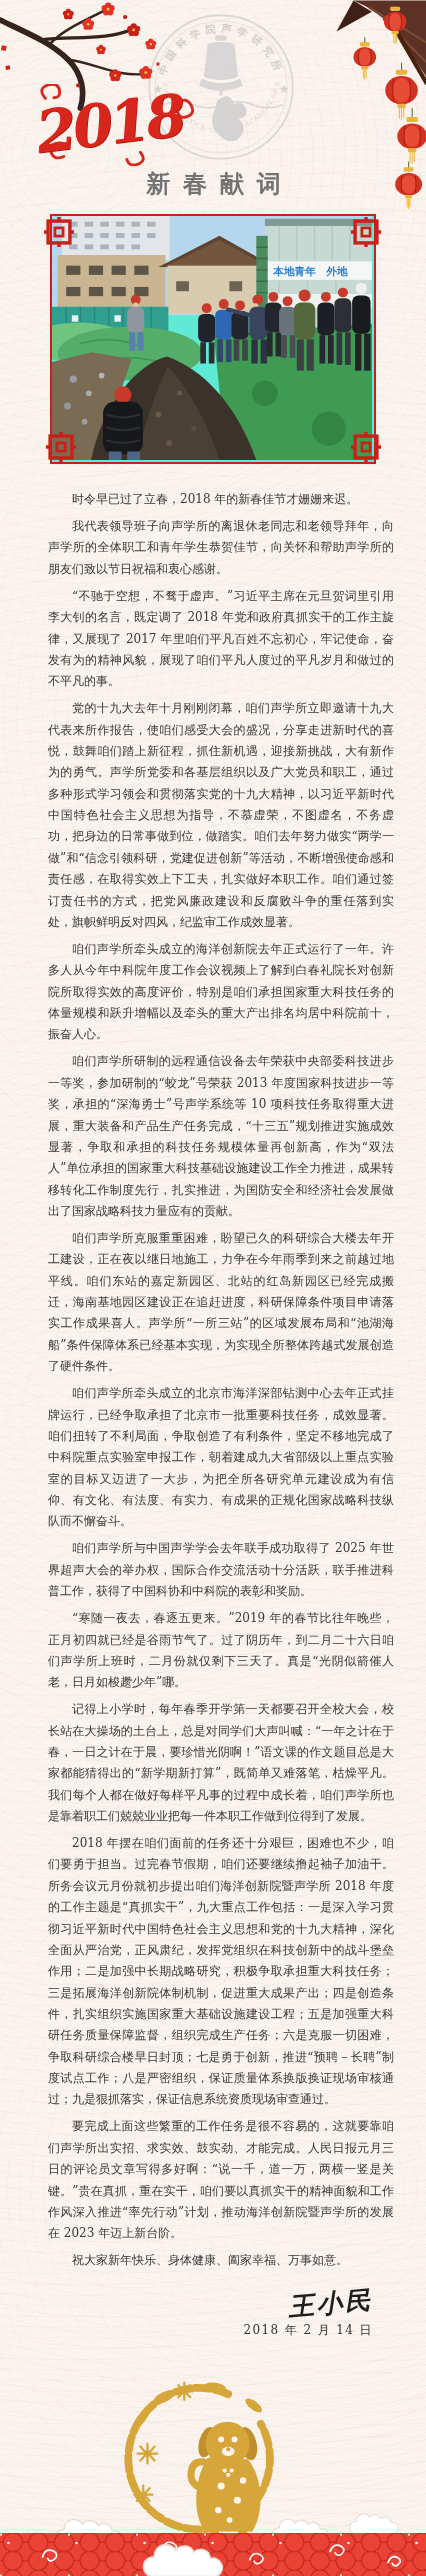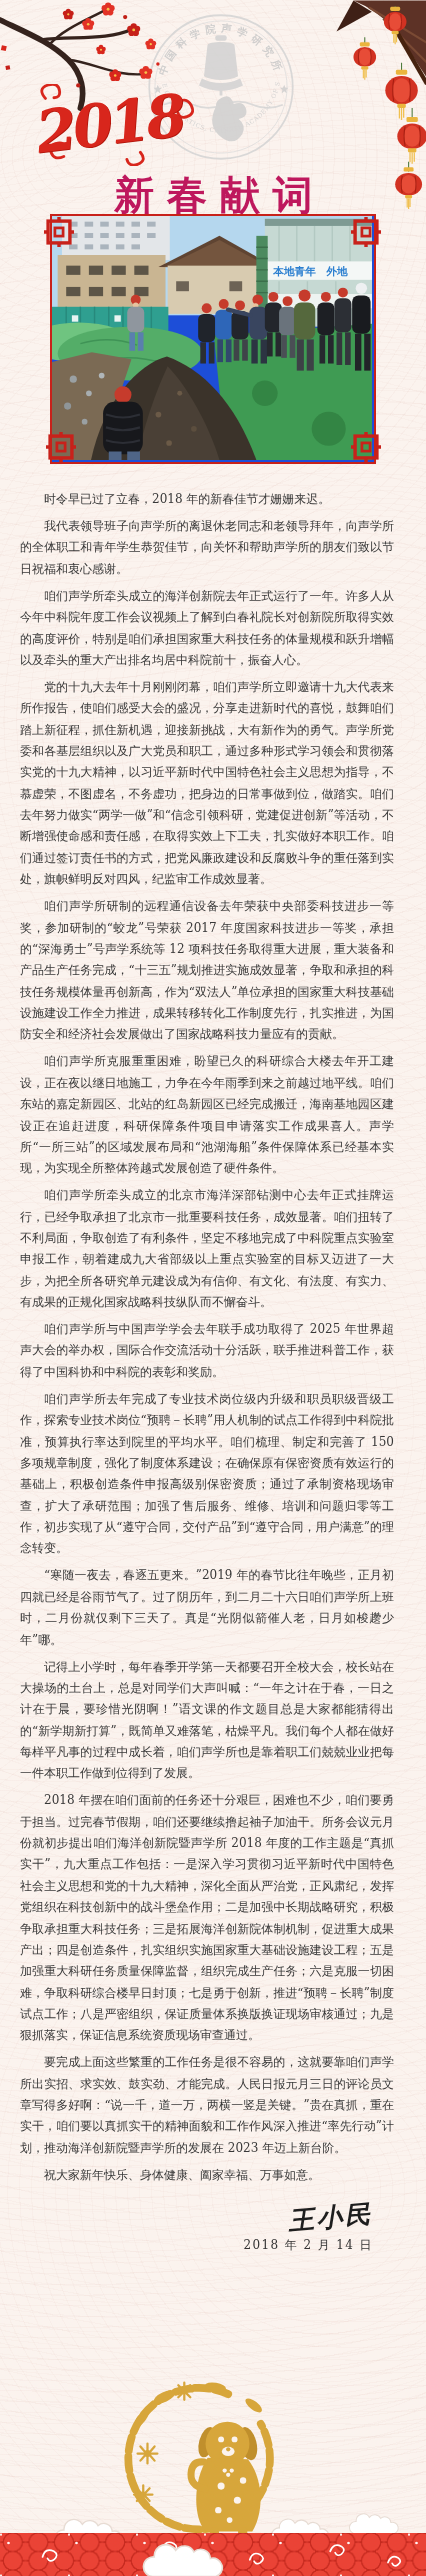--- a/index.html
+++ b/index.html
@@ -36,42 +36,42 @@
     position:absolute; top:5.7px; left:8.5px;
     font-size:58px; font-weight:bold; font-style:italic;
     letter-spacing:-3.6px; color:#d8261c;
     transform: rotate(-7deg);
     text-shadow: 0.7px 0.7px 0 #b01409;
     font-family:"DejaVu Serif", serif;
   }
   .page-title {
     position:absolute; top:168px; left:0; width:100%;
     text-align:center;
-    font-size:40px; font-weight:bold; color:#be185d;
+    font-size:24px; font-weight:bold; color:#737373;
     letter-spacing:12.8px; text-indent:12.8px;
   }
 
   
   .photo-frame {
     position:absolute; top:214px; left:50px;
     width:326px; height:250px;
     border:2.8px solid #c8211a;
-    background:#1d4ed8;
+    background:#5eead4;
   }
   .photo-frame svg.photo-art { display:block; width:320px; height:244px; }
   .knot { position:absolute; width:30px; height:30px; }
   .knot.tl { top:1.4px;  left:-8.5px; }
   .knot.tr { top:1.4px;  right:-7px; }
   .knot.bl { bottom:0; left:-5.7px; }
   .knot.br { bottom:0; right:-7px; }
 
   
   .article {
     position:absolute; top:489px; left:0; right:0;
-    padding:0 33px 0 20px;
+    padding:0 33px 0 48px;
     color:#383838;
   }
   .article p {
     font-size:12px;
     line-height:1.78;
     text-align:justify;
     text-indent:2em;
     margin:0 0 5.7px 0;
   }
   .sig { margin-top:14px; text-align:right; padding-right:21px; }
@@ -474,27 +474,27 @@
           <rect x="6" y="6" width="32" height="32" stroke-width="5"></rect>
           <rect x="16" y="16" width="12" height="12" stroke-width="4"></rect>
           <path d="M22 0 V6 M22 38 V44 M0 22 H6 M38 22 H44" stroke-width="5"></path>
         </g>
       </svg>
   </figure>
 
   <main class="article">
     <p>时令早已过了立春，2018 年的新春佳节才姗姗来迟。</p>
     <p>我代表领导班子向声学所的离退休老同志和老领导拜年，向声学所的全体职工和青年学生恭贺佳节，向关怀和帮助声学所的朋友们致以节日祝福和衷心感谢。</p>
+    <p>“不驰于空想，不骛于虚声。”习近平主席在元旦贺词里引用李大钊的名言，既定调了 2018 年党和政府真抓实干的工作主旋律，又展现了 2017 年里咱们平凡百姓不忘初心，牢记使命，奋发有为的精神风貌，展现了咱们平凡人度过的平凡岁月和做过的不平凡的事。</p>
+    <p>党的十九大去年十月刚刚闭幕，咱们声学所立即邀请十九大代表来所作报告，使咱们感受大会的盛况，分享走进新时代的喜悦，鼓舞咱们踏上新征程，抓住新机遇，迎接新挑战，大有新作为的勇气。声学所党委和各基层组织以及广大党员和职工，通过多种形式学习领会和贯彻落实党的十九大精神，以习近平新时代中国特色社会主义思想为指导，不慕虚荣，不图虚名，不务虚功，把身边的日常事做到位，做踏实。咱们去年努力做实“两学一做”和“信念引领科研，党建促进创新”等活动，不断增强使命感和责任感，在取得实效上下工夫，扎实做好本职工作。咱们通过签订责任书的方式，把党风廉政建设和反腐败斗争的重任落到实处，旗帜鲜明反对四风，纪监审工作成效显著。</p>
     <p>咱们声学所牵头成立的海洋创新院去年正式运行了一年。许多人从今年中科院年度工作会议视频上了解到白春礼院长对创新院所取得实效的高度评价，特别是咱们承担国家重大科技任务的体量规模和跃升增幅以及牵头的重大产出排名均居中科院前十，振奋人心。</p>
-    <p>党的十九大去年十月刚刚闭幕，咱们声学所立即邀请十九大代表来所作报告，使咱们感受大会的盛况，分享走进新时代的喜悦，鼓舞咱们踏上新征程，抓住新机遇，迎接新挑战，大有新作为的勇气。声学所党委和各基层组织以及广大党员和职工，通过多种形式学习领会和贯彻落实党的十九大精神，以习近平新时代中国特色社会主义思想为指导，不慕虚荣，不图虚名，不务虚功，把身边的日常事做到位，做踏实。咱们去年努力做实“两学一做”和“信念引领科研，党建促进创新”等活动，不断增强使命感和责任感，在取得实效上下工夫，扎实做好本职工作。咱们通过签订责任书的方式，把党风廉政建设和反腐败斗争的重任落到实处，旗帜鲜明反对四风，纪监审工作成效显著。</p>
-    <p>咱们声学所研制的远程通信设备去年荣获中央部委科技进步一等奖，参加研制的“蛟龙”号荣获 2017 年度国家科技进步一等奖，承担的“深海勇士”号声学系统等 12 项科技任务取得重大进展，重大装备和产品生产任务完成，“十三五”规划推进实施成效显著，争取和承担的科技任务规模体量再创新高，作为“双法人”单位承担的国家重大科技基础设施建设工作全力推进，成果转移转化工作制度先行，扎实推进，为国防安全和经济社会发展做出了国家战略科技力量应有的贡献。</p>
+    <p>咱们声学所研制的远程通信设备去年荣获中央部委科技进步一等奖，参加研制的“蛟龙”号荣获 2013 年度国家科技进步一等奖，承担的“深海勇士”号声学系统等 10 项科技任务取得重大进展，重大装备和产品生产任务完成，“十三五”规划推进实施成效显著，争取和承担的科技任务规模体量再创新高，作为“双法人”单位承担的国家重大科技基础设施建设工作全力推进，成果转移转化工作制度先行，扎实推进，为国防安全和经济社会发展做出了国家战略科技力量应有的贡献。</p>
     <p>咱们声学所克服重重困难，盼望已久的科研综合大楼去年开工建设，正在夜以继日地施工，力争在今年雨季到来之前越过地平线。咱们东站的嘉定新园区、北站的红岛新园区已经完成搬迁，海南基地园区建设正在追赶进度，科研保障条件项目申请落实工作成果喜人。声学所“一所三站”的区域发展布局和“池湖海船”条件保障体系已经基本实现，为实现全所整体跨越式发展创造了硬件条件。</p>
     <p>咱们声学所牵头成立的北京市海洋深部钻测中心去年正式挂牌运行，已经争取承担了北京市一批重要科技任务，成效显著。咱们扭转了不利局面，争取创造了有利条件，坚定不移地完成了中科院重点实验室申报工作，朝着建成九大省部级以上重点实验室的目标又迈进了一大步，为把全所各研究单元建设成为有信仰、有文化、有法度、有实力、有成果的正规化国家战略科技纵队而不懈奋斗。</p>
     <p>咱们声学所与中国声学学会去年联手成功取得了 2025 年世界超声大会的举办权，国际合作交流活动十分活跃，联手推进科普工作，获得了中国科协和中科院的表彰和奖励。</p>
-    <p>咱们声学所去年完成了专业技术岗位级内升级和职员职级晋级工作，探索专业技术岗位“预聘－长聘”用人机制的试点工作得到中科院批准，预算执行率达到院里的平均水平。咱们梳理、制定和完善了 150 多项规章制度，强化了制度体系建设；在确保原有保密资质有效运行的基础上，积极创造条件申报高级别保密资质；通过了承制资格现场审查，扩大了承研范围；加强了售后服务、维修、培训和问题归零等工作，初步实现了从“遵守合同，交付产品”到“遵守合同，用户满意”的理念转变。</p>
     <p>“寒随一夜去，春逐五更来。”2019 年的春节比往年晚些，正月初四就已经是谷雨节气了。过了阴历年，到二月二十六日咱们声学所上班时，二月份就仅剩下三天了。真是“光阴似箭催人老，日月如梭趱少年”哪。</p>
     <p>记得上小学时，每年春季开学第一天都要召开全校大会，校长站在大操场的土台上，总是对同学们大声叫喊：“一年之计在于春，一日之计在于晨，要珍惜光阴啊！”语文课的作文题目总是大家都能猜得出的“新学期新打算”，既简单又难落笔，枯燥平凡。我们每个人都在做好每样平凡事的过程中成长着，咱们声学所也是靠着职工们兢兢业业把每一件本职工作做到位得到了发展。</p>
     <p>2018 年摆在咱们面前的任务还十分艰巨，困难也不少，咱们要勇于担当。过完春节假期，咱们还要继续撸起袖子加油干。所务会议元月份就初步提出咱们海洋创新院暨声学所 2018 年度的工作主题是“真抓实干”，九大重点工作包括：一是深入学习贯彻习近平新时代中国特色社会主义思想和党的十九大精神，深化全面从严治党，正风肃纪，发挥党组织在科技创新中的战斗堡垒作用；二是加强中长期战略研究，积极争取承担重大科技任务；三是拓展海洋创新院体制机制，促进重大成果产出；四是创造条件，扎实组织实施国家重大基础设施建设工程；五是加强重大科研任务质量保障监督，组织完成生产任务；六是克服一切困难，争取科研综合楼早日封顶；七是勇于创新，推进“预聘－长聘”制度试点工作；八是严密组织，保证质量体系换版换证现场审核通过；九是狠抓落实，保证信息系统资质现场审查通过。</p>
     <p>要完成上面这些繁重的工作任务是很不容易的，这就要靠咱们声学所出实招、求实效、鼓实劲、才能完成。人民日报元月三日的评论员文章写得多好啊：“说一千，道一万，两横一竖是关键。”贵在真抓，重在实干，咱们要以真抓实干的精神面貌和工作作风深入推进“率先行动”计划，推动海洋创新院暨声学所的发展在 2023 年迈上新台阶。</p>
     <p>祝大家新年快乐、身体健康、阖家幸福、万事如意。</p>
     <div class="sig">
       <div class="sig-name">王小民</div>
       <div class="sig-date">2018 年 2 月 14 日</div>
     </div>
   </main>

